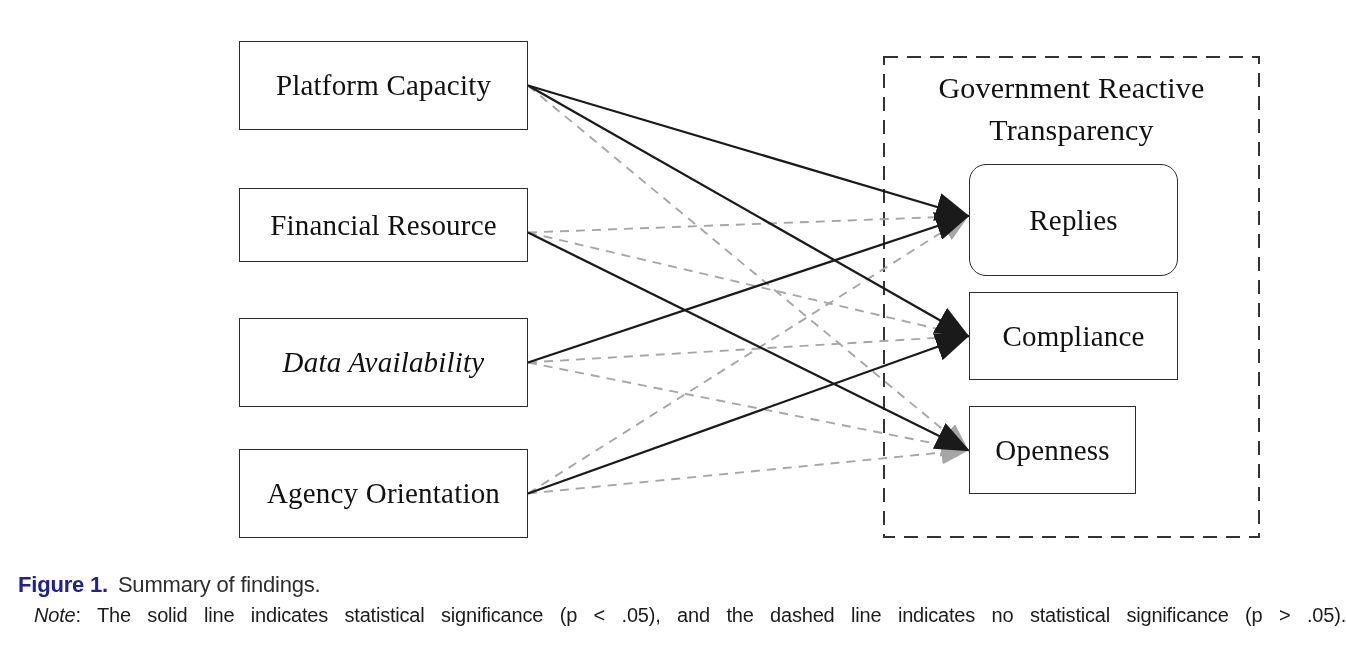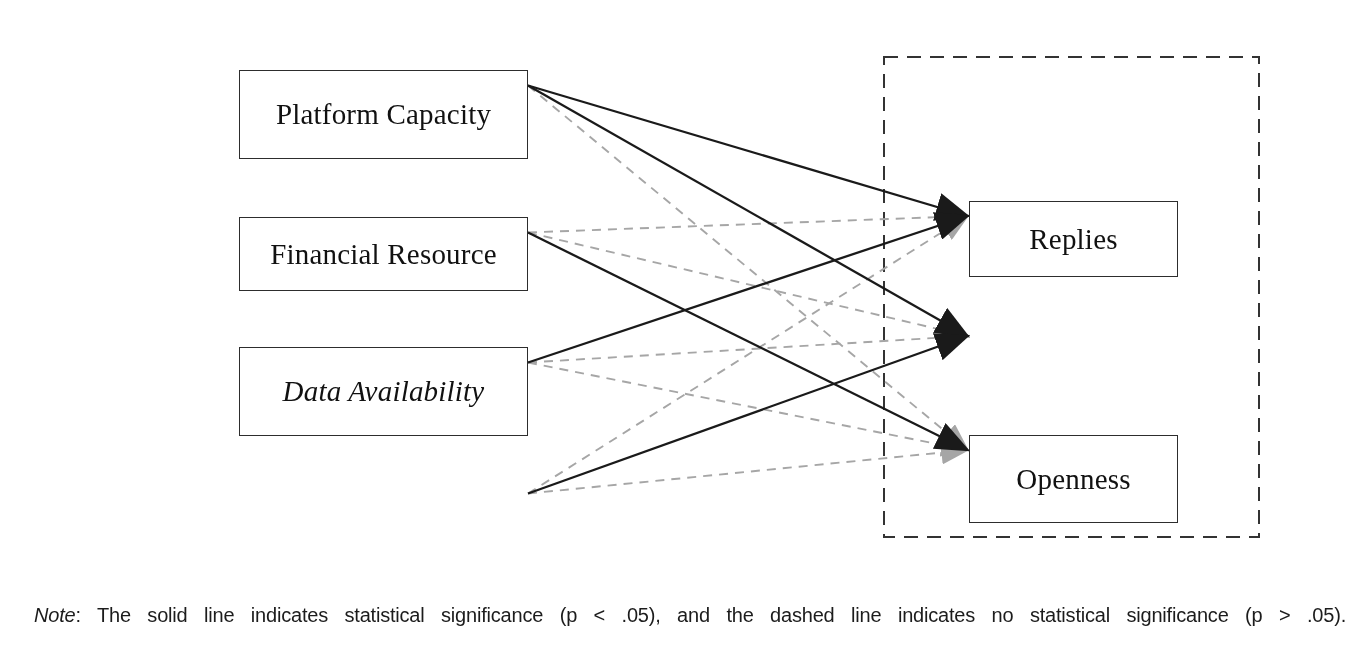--- a/index.html
+++ b/index.html
@@ -21,21 +21,20 @@
     box-sizing: border-box;
     border: 1.6px solid #2d2d2d;
     background: #ffffff;
     display: flex;
     align-items: center;
     justify-content: center;
     font-size: 29px;
     color: #111111;
     letter-spacing: 0.2px;
     white-space: nowrap;
-    margin-top: 29px;
   }
   .group-title {
     position: absolute;
     text-align: center;
     font-size: 30px;
     color: #111111;
     line-height: 42px;
     letter-spacing: 0.2px;
   }
   .caption {
@@ -99,26 +98,39 @@
 
   <div class="node" style="left: 239px; top: 41px; width: 289px; height: 89px; border-color: rgb(45, 45, 45);">
     <span>Platform Capacity</span>
   </div>
   <div class="node" style="left: 239px; top: 188px; width: 289px; height: 74px; border-color: rgb(45, 45, 45);">
     <span>Financial Resource</span>
   </div>
   <div class="node" style="left: 239px; top: 318px; width: 289px; height: 89px; border-color: rgb(45, 45, 45); font-style: italic;">
     <span>Data Availability</span>
   </div>
+  <div class="node" style="left: 239px; top: 449px; width: 289px; height: 89px; border-color: rgb(45, 45, 45);">
+    <span>Agency Orientation</span>
+  </div>
 
+  <div class="group-title" id="group-title" style="left: 884px; width: 375px; top: 67px;">
+    <div>Government Reactive</div>
+    <div>Transparency</div>
+  </div>
 
-  <div class="node" style="left: 969px; top: 172px; width: 209px; height: 76px; border-color: rgb(45, 45, 45);">
+  <div class="node" style="left: 969px; top: 164px; width: 209px; height: 112px; border-color: rgb(45, 45, 45); border-radius: 17px;">
     <span>Replies</span>
   </div>
-  <div class="node" style="left: 969px; top: 406px; width: 209px; height: 88px; border-color: rgb(45, 45, 45);">
+  <div class="node" style="left: 969px; top: 292px; width: 209px; height: 88px; border-color: rgb(45, 45, 45);">
+    <span>Compliance</span>
+  </div>
+  <div class="node" style="left: 969px; top: 406px; width: 167px; height: 88px; border-color: rgb(45, 45, 45);">
     <span>Openness</span>
   </div>
 
+  <div class="caption">
+    <span class="cap-label" id="cap-label" style="color: rgb(32, 32, 143);">Figure 1.</span><span class="cap-text" id="cap-text" style="color: rgb(46, 46, 46);">Summary of findings.</span>
+  </div>
   <div class="note" id="note-line" style="color: rgb(28, 28, 28);">
     <span class="note-label">Note</span><span>: The solid line indicates statistical significance (p &lt; .05), and the dashed line indicates no statistical significance (p &gt; .05).</span>
   </div>
 
 </div>
 
 </body></html>

